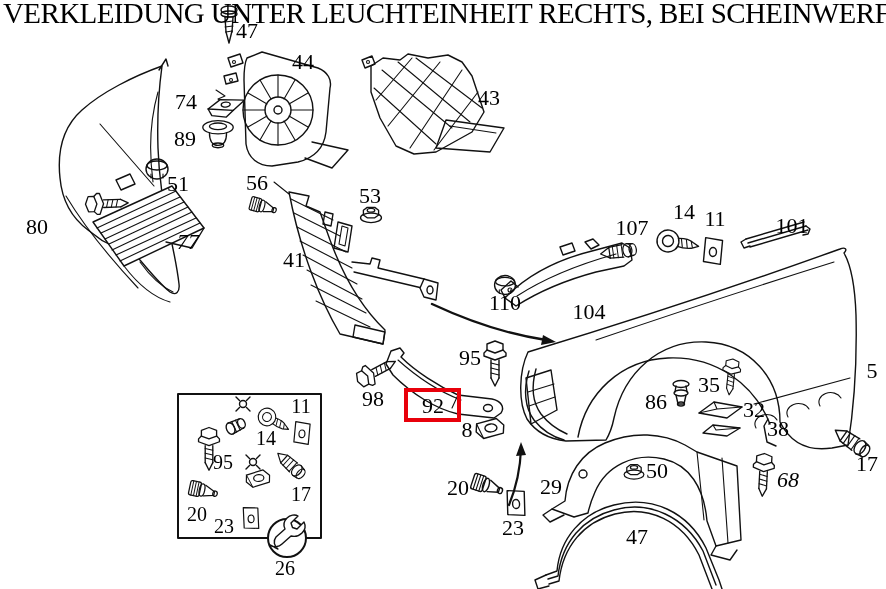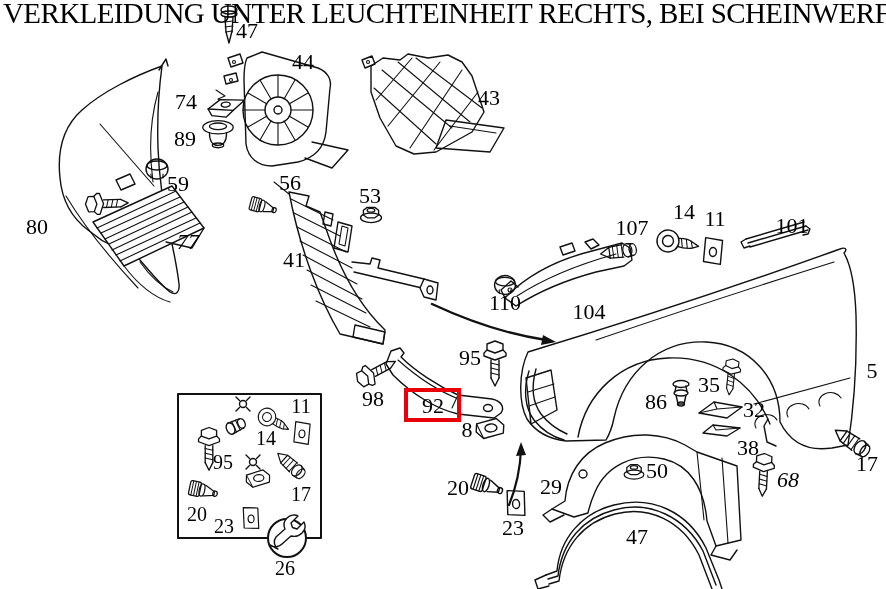--- a/index.html
+++ b/index.html
@@ -271,40 +271,40 @@
 <div id="title">VERKLEIDUNG UNTER LEUCHTEINHEIT RECHTS, BEI SCHEINWERFER-RE</div>
 
 <div id="hl" style="left: 404px; top: 388px; width: 57px; height: 34px; border-color: rgb(232, 0, 11);"></div>
 
 <div id="callouts">
       <div class="callout" style="left: 247px; top: 31px;">47</div>
       <div class="callout" style="left: 303px; top: 62px;">44</div>
       <div class="callout" style="left: 489px; top: 98px;">43</div>
       <div class="callout" style="left: 186px; top: 102px;">74</div>
       <div class="callout" style="left: 185px; top: 139px;">89</div>
-      <div class="callout" style="left: 178px; top: 184px;">59</div>
-      <div class="callout" style="left: 257px; top: 183px; margin-left: 33px;">56</div>
+      <div class="callout" style="left: 178px; top: 184px;">51</div>
+      <div class="callout" style="left: 257px; top: 183px;">56</div>
       <div class="callout" style="left: 37px; top: 227px;">80</div>
       <div class="callout" style="left: 188px; top: 242px; font-style: italic;">77</div>
       <div class="callout" style="left: 370px; top: 196px;">53</div>
       <div class="callout" style="left: 294px; top: 260px;">41</div>
       <div class="callout" style="left: 505px; top: 303px;">110</div>
       <div class="callout" style="left: 589px; top: 312px;">104</div>
       <div class="callout" style="left: 632px; top: 228px;">107</div>
       <div class="callout" style="left: 684px; top: 212px;">14</div>
       <div class="callout" style="left: 715px; top: 219px;">11</div>
       <div class="callout" style="left: 792px; top: 206px; margin-top: 20px;">101</div>
       <div class="callout" style="left: 470px; top: 358px;">95</div>
       <div class="callout" style="left: 373px; top: 399px;">98</div>
       <div class="callout" style="left: 433px; top: 406px;">92</div>
       <div class="callout" style="left: 467px; top: 430px;">8</div>
       <div class="callout" style="left: 656px; top: 402px;">86</div>
       <div class="callout" style="left: 709px; top: 385px;">35</div>
       <div class="callout" style="left: 754px; top: 410px;">32</div>
-      <div class="callout" style="left: 748px; top: 429px; margin-top: 19px;">38</div>
+      <div class="callout" style="left: 778px; top: 429px;">38</div>
       <div class="callout" style="left: 872px; top: 371px;">5</div>
       <div class="callout" style="left: 867px; top: 464px;">17</div>
       <div class="callout" style="left: 788px; top: 480px; font-style: italic;">68</div>
       <div class="callout" style="left: 657px; top: 471px;">50</div>
       <div class="callout" style="left: 551px; top: 487px;">29</div>
       <div class="callout" style="left: 637px; top: 537px;">47</div>
       <div class="callout" style="left: 458px; top: 488px;">20</div>
       <div class="callout" style="left: 513px; top: 528px;">23</div>
       <div class="callout kit" style="left: 301px; top: 406px;">11</div>
       <div class="callout kit" style="left: 266px; top: 438px;">14</div>

